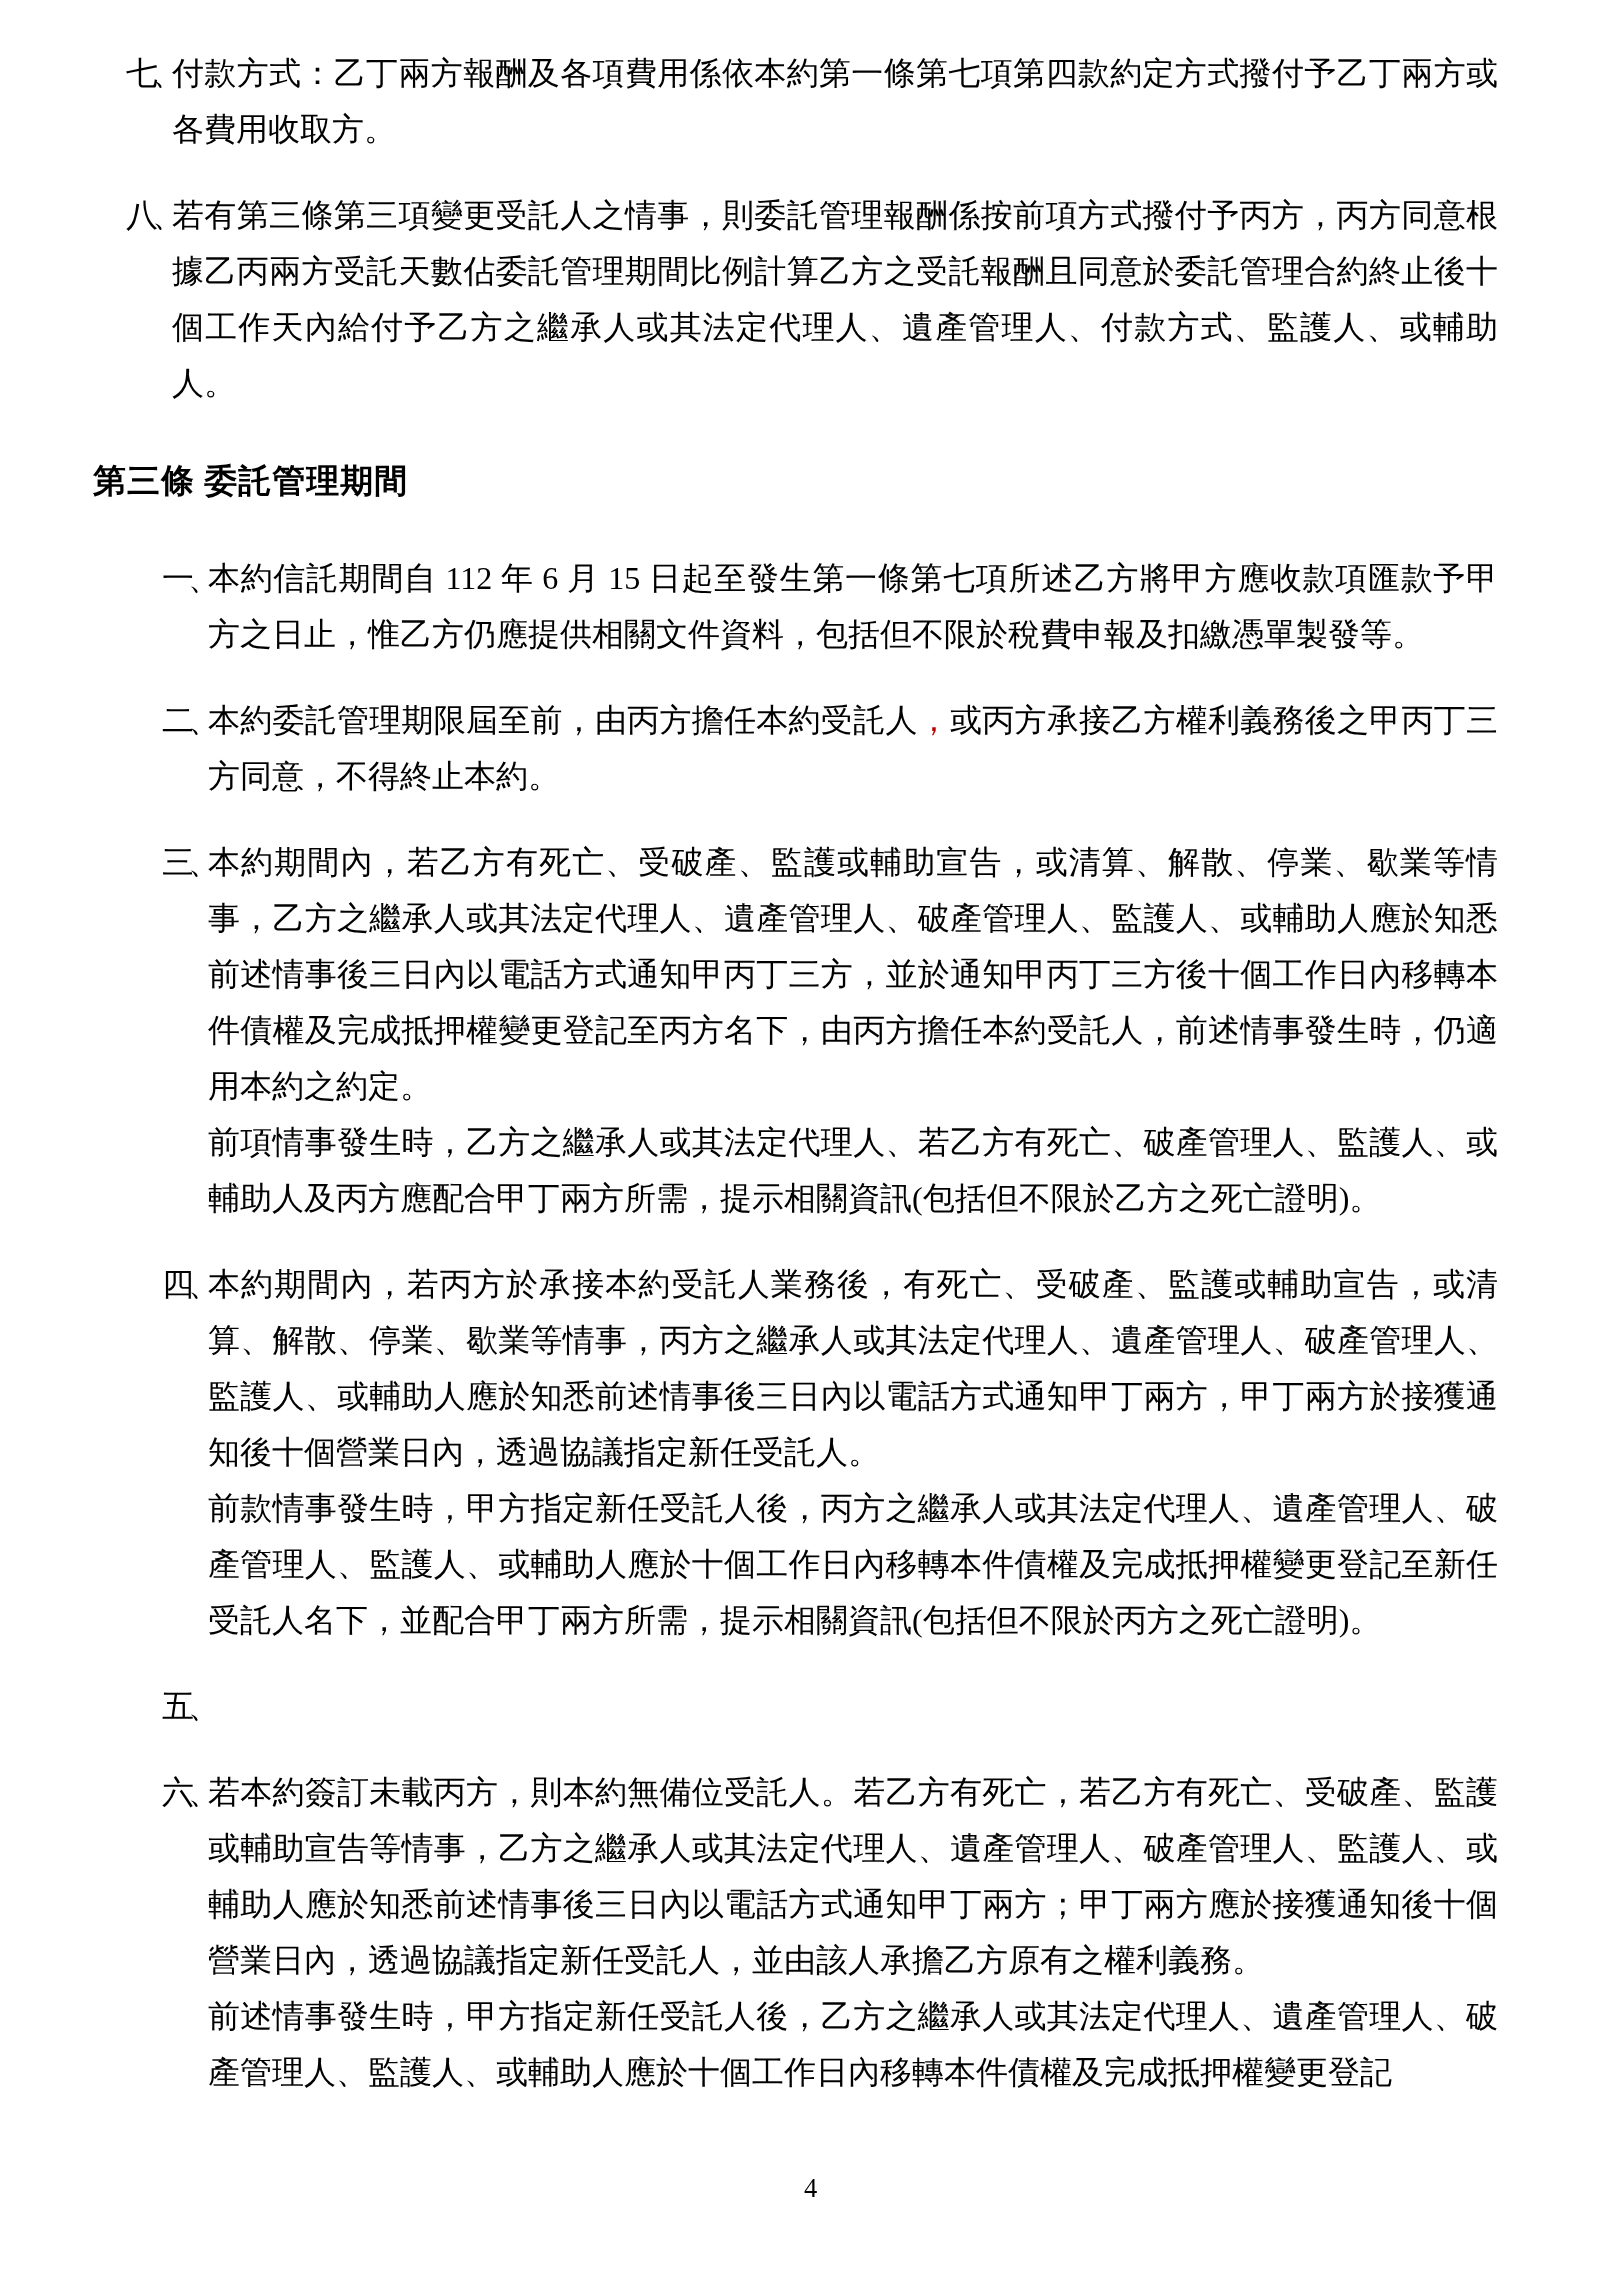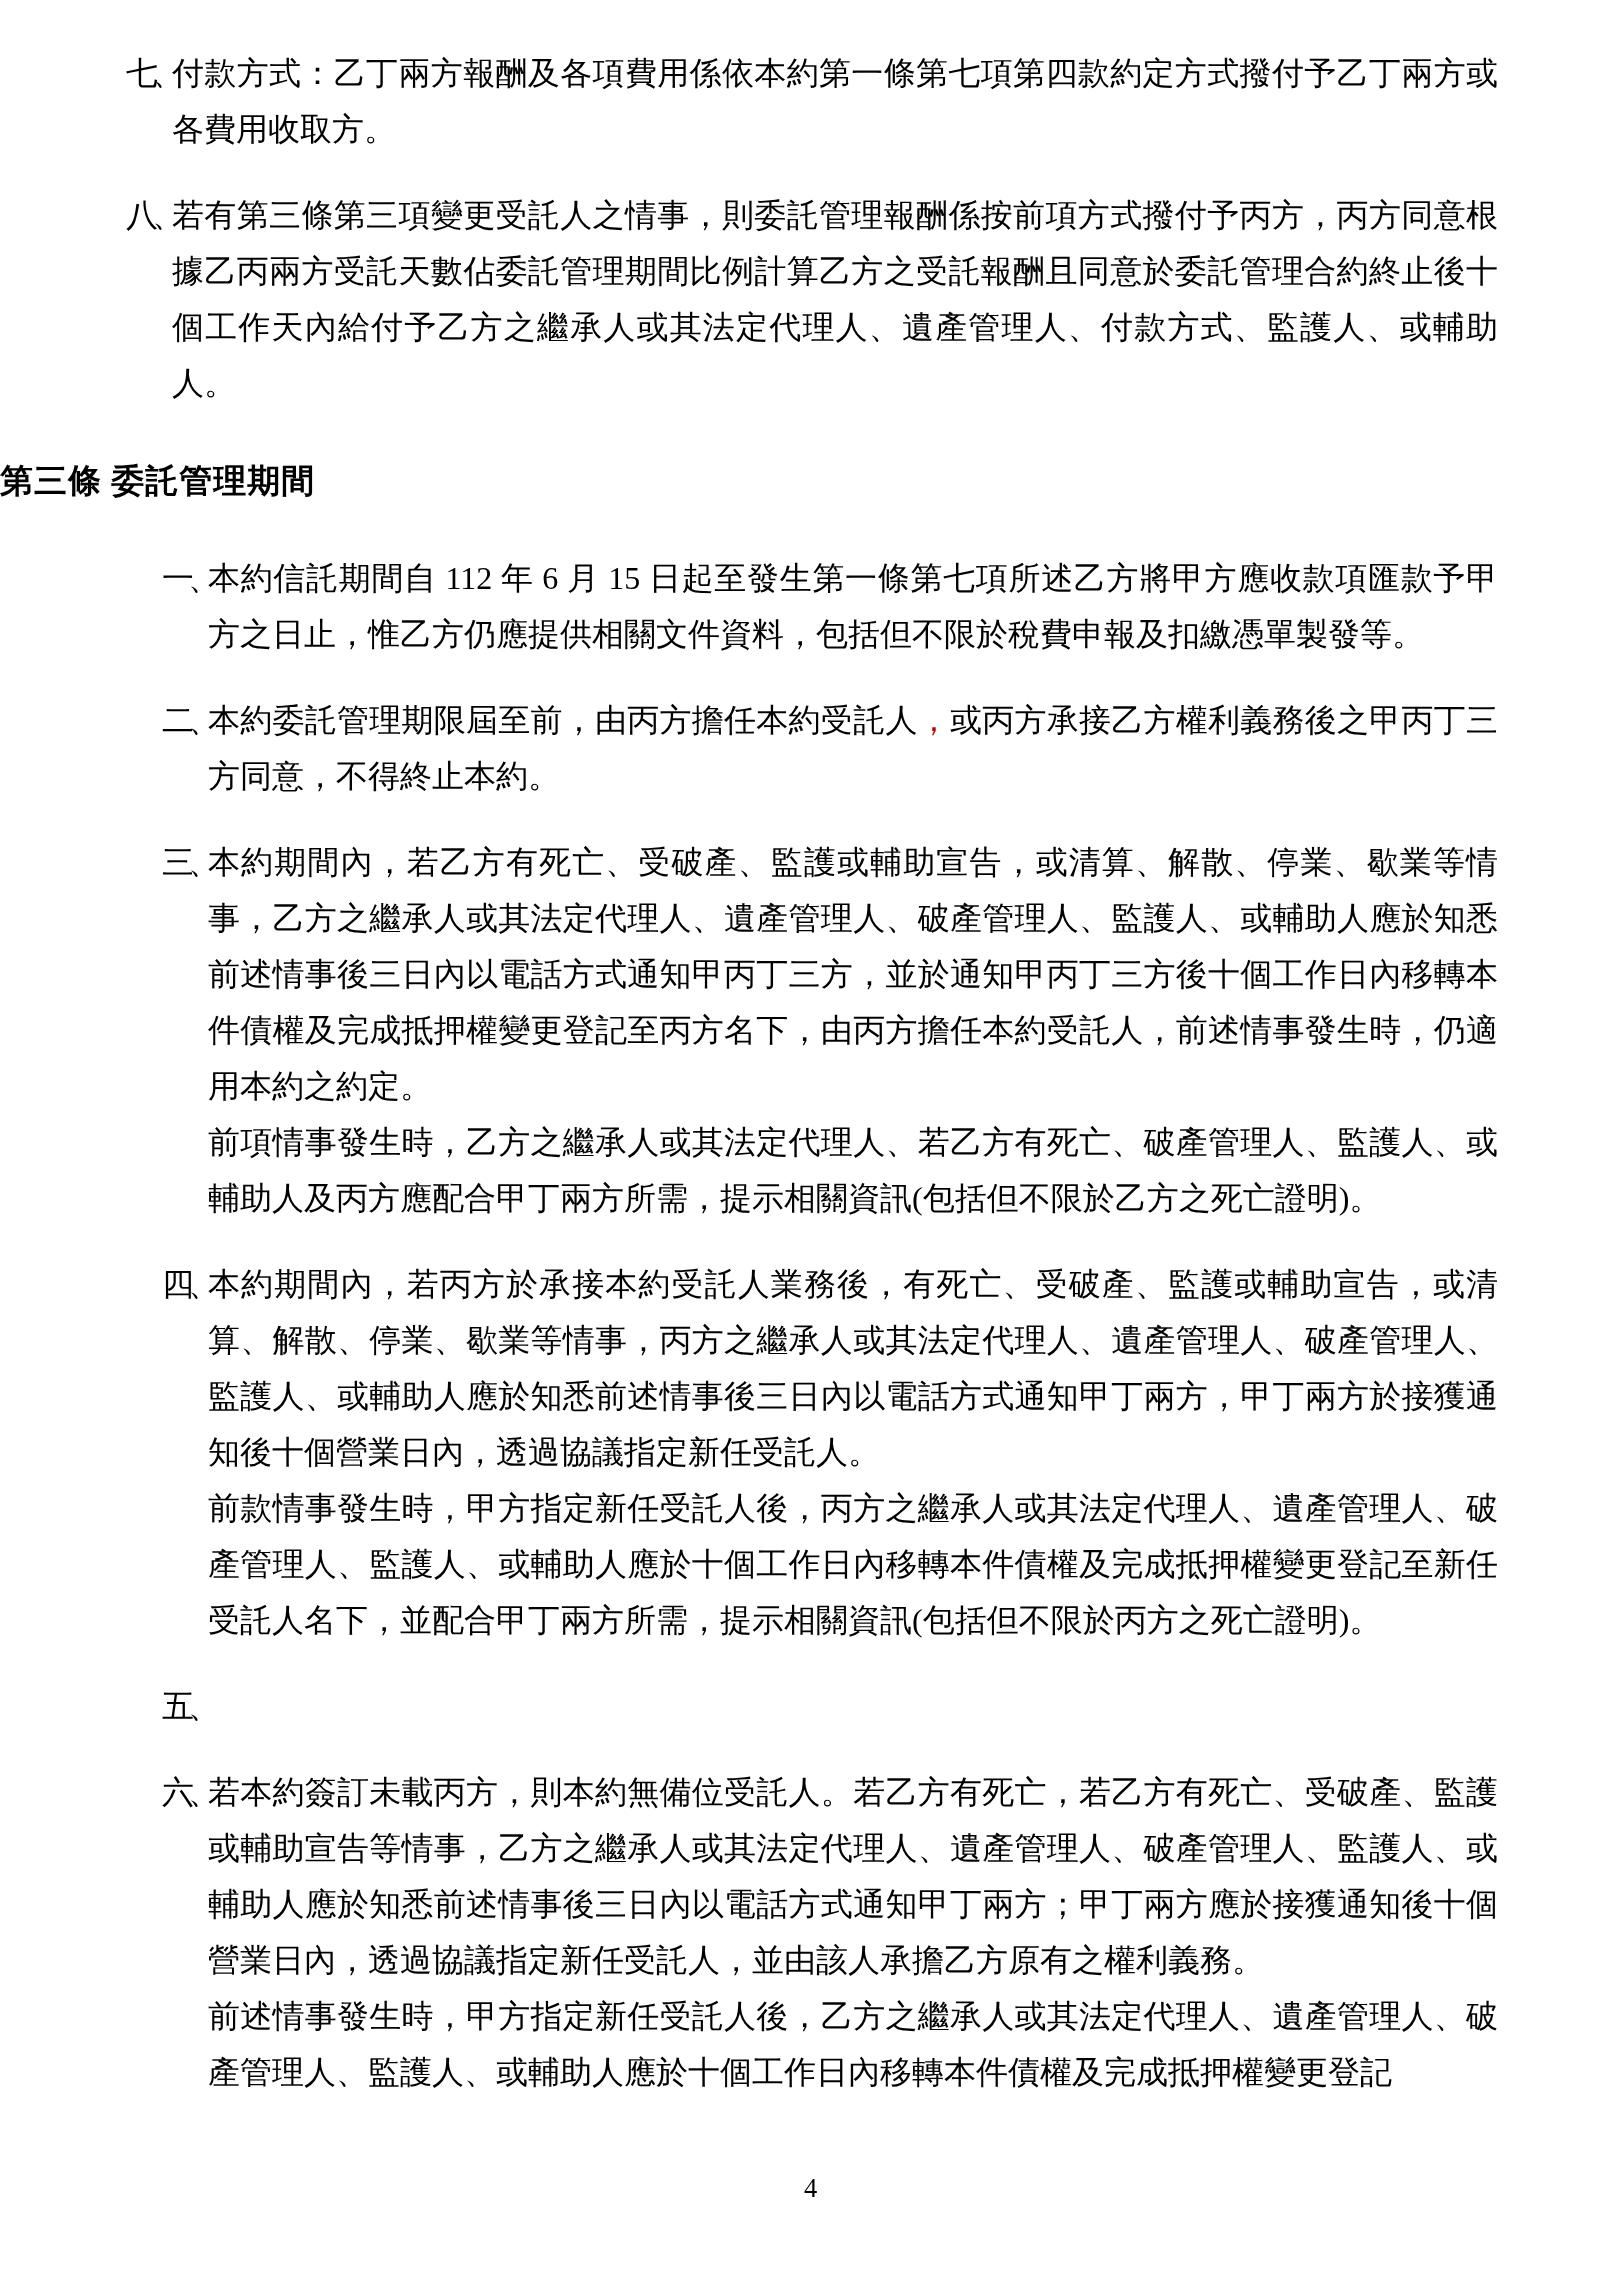--- a/index.html
+++ b/index.html
@@ -33,20 +33,21 @@
     letter-spacing: -5.9px;
   }
   .clause-paras { flex: 1 1 auto; min-width: 0; }
   .clause-paragraph {
     font-size: 32px;
     line-height: 56px;
     text-align: justify;
     text-justify: inter-ideograph;
   }
   .section-heading {
+    padding-left: 93px;
     font-size: 33px;
     line-height: 39px;
     font-weight: bold;
     margin: 51px 0 49px 0;
     letter-spacing: 1px;
   }
   .red-run { color: #c00000; }
   .page-number {
     position: absolute;
     bottom: 90px;

